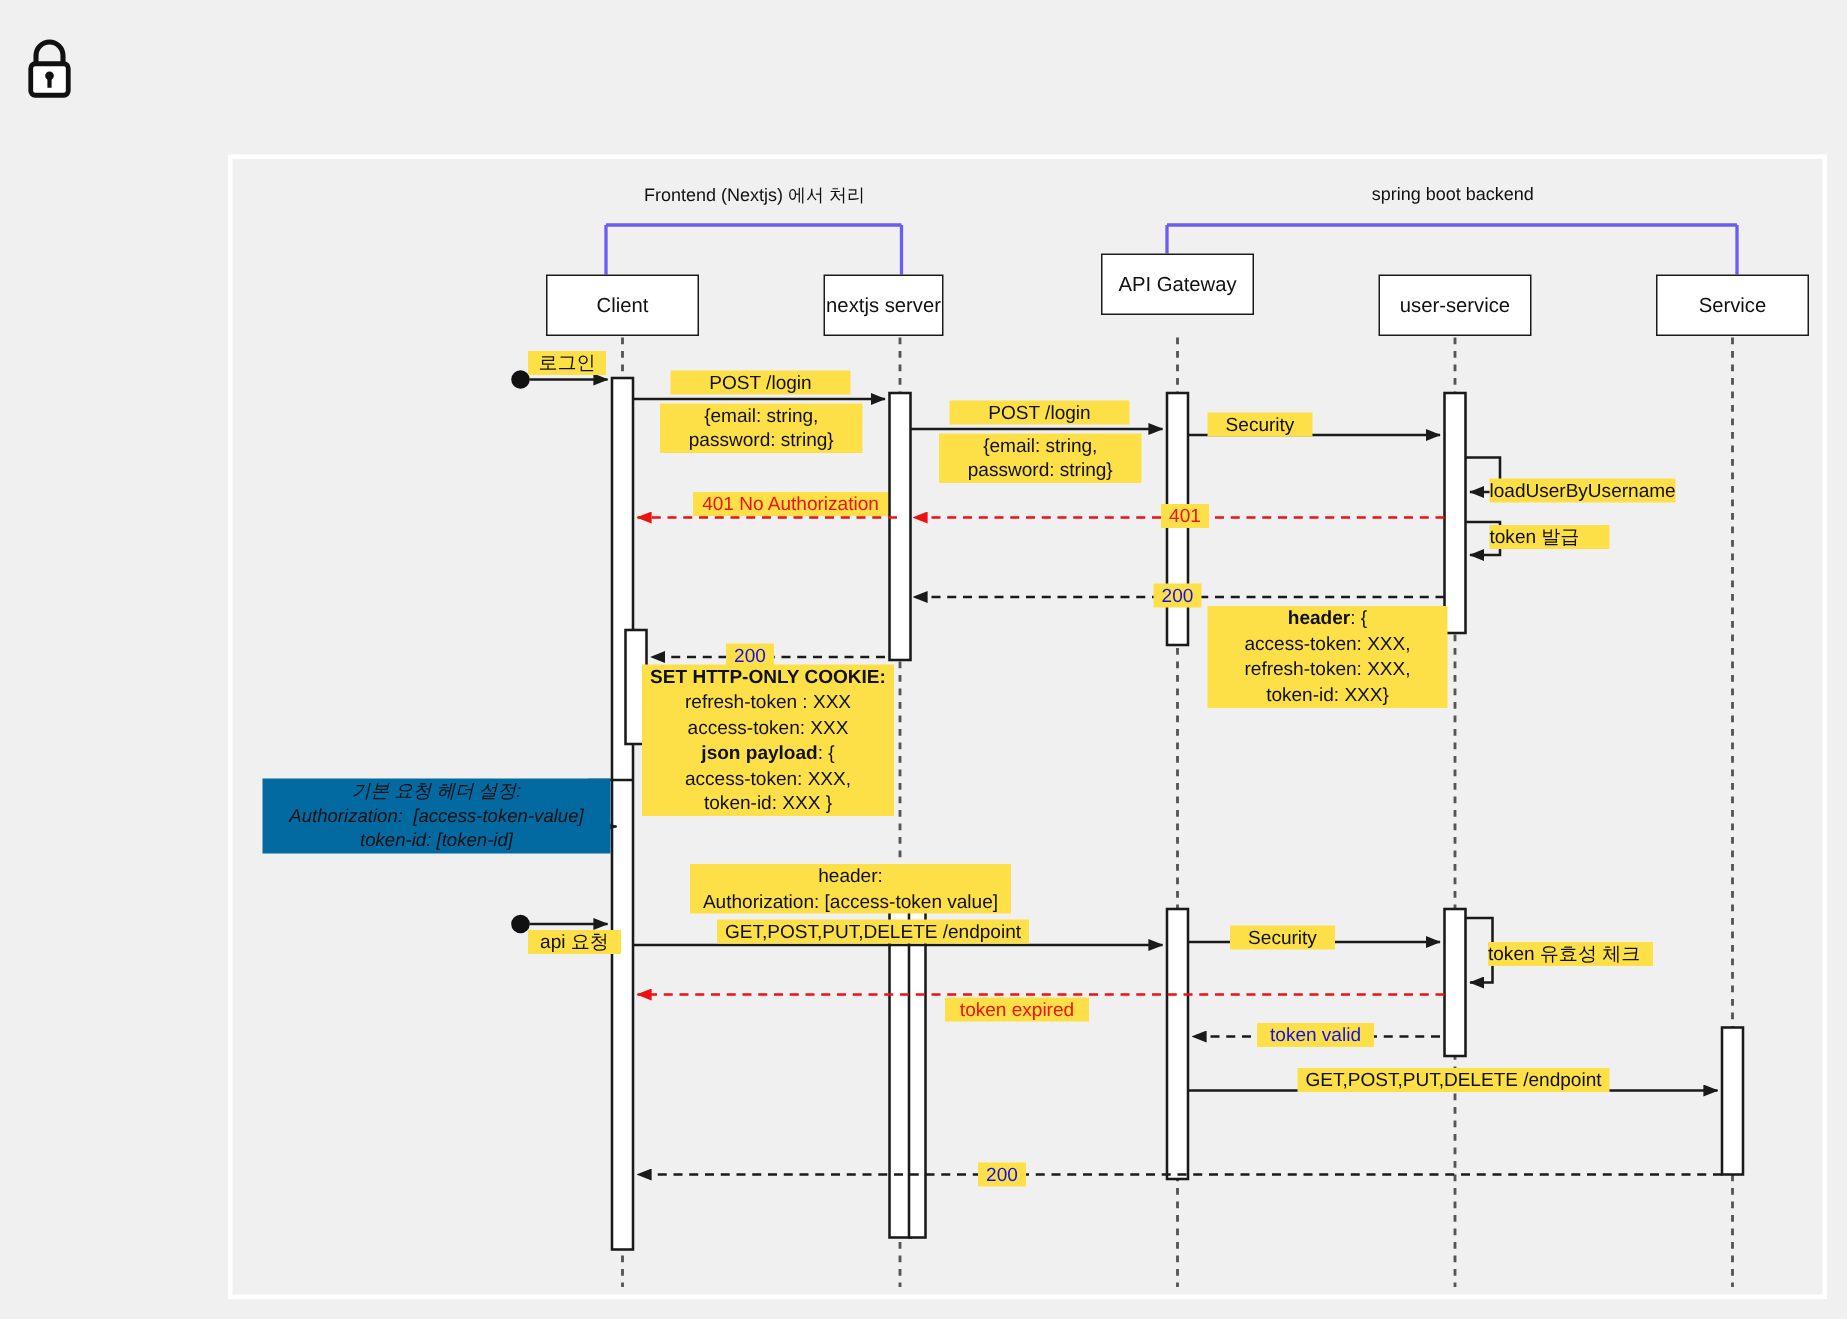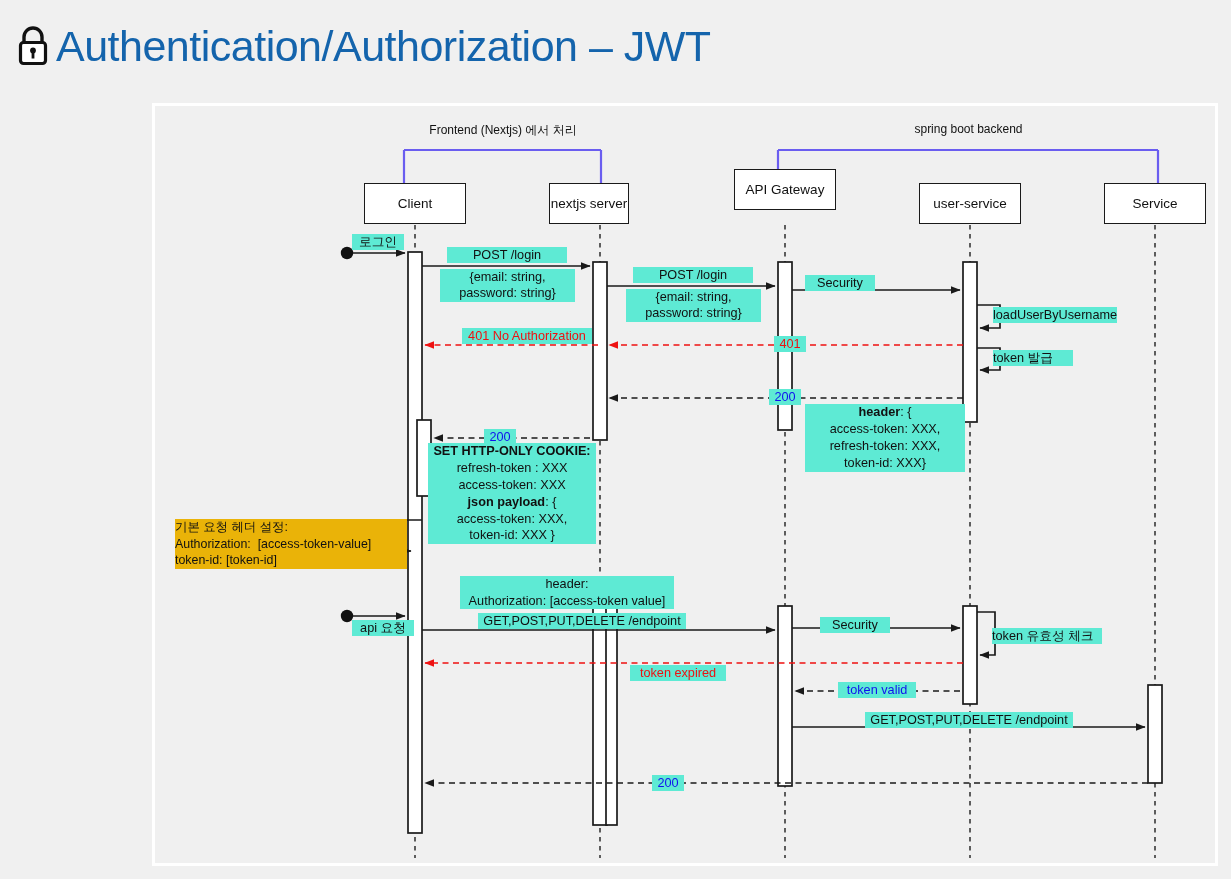--- a/index.html
+++ b/index.html
@@ -35,42 +35,41 @@
   }
   
   .group-label{
     position:absolute;font-size:12px;color:#111;white-space:nowrap;
     text-align:center;
   }
   
   .msg{
     position:absolute;font-size:12.7px;color:#111;white-space:pre;
     text-align:center;line-height:1.28;
-    background:#5eead4;
+    background:#fde047;
   }
   .msg.red{color:#ee1111;}
   .msg.blue{color:#1111ee;}
   .msg b{font-weight:bold;}
   
   .note{
     position:absolute;font-size:12.4px;color:#111;line-height:1.34;
-    background:#eab308;white-space:pre;text-align:left;
+    background:#0369a1;white-space:pre;text-align:center;font-style:italic;
   }
 </style>
 </head>
 <body>
 
 <div id="title-bar">
   <svg id="lock-icon" viewBox="0 0 38 46">
     <path d="M10 20 V14 a9 9 0 0 1 18 0 V20" fill="none" stroke="#111" stroke-width="3.4"></path>
     <rect x="6.5" y="19.5" width="25" height="21" rx="3" fill="#fff" stroke="#111" stroke-width="3.2"></rect>
     <circle cx="19" cy="27.5" r="2.9" fill="#111"></circle>
     <rect x="17.6" y="28" width="2.8" height="7.5" fill="#111"></rect>
   </svg>
-  <div id="page-title">Authentication/Authorization – JWT</div>
 </div>
 
 <div id="diagram-frame"></div>
 
 <svg id="canvas" viewBox="0 0 1231 879">
   <defs>
     <marker id="ah" markerWidth="10" markerHeight="8" refX="9.4" refY="4" orient="auto" markerUnits="userSpaceOnUse">
       <path d="M0,0 L10,4 L0,8 z" fill="#1a1a1a"></path>
     </marker>
     <marker id="ahr" markerWidth="10" markerHeight="8" refX="9.4" refY="4" orient="auto" markerUnits="userSpaceOnUse">
@@ -167,21 +166,21 @@
 <div class="msg" style="left:440px;top:269px;width:135px;">{email: string,
 password: string}</div>
 
 <div class="msg" style="left:633px;top:267px;width:120px;">POST /login</div>
 
 <div class="msg" style="left:626px;top:289px;width:135px;">{email: string,
 password: string}</div>
 
 <div class="msg" style="left:805px;top:275px;width:70px;">Security</div>
 
-<div class="msg" style="left:993px;top:307px;width:124px;text-align:center;">loadUserByUsername</div>
+<div class="msg" style="left:993px;top:319px;width:124px;text-align:center;">loadUserByUsername</div>
 
 <div class="msg red" style="left:462px;top:328px;width:130px;">401 No Authorization</div>
 
 <div class="msg red" style="left:774px;top:336px;width:32px;">401</div>
 
 <div class="msg" style="left:993px;top:350px;width:80px;text-align:left;">token 발급</div>
 
 <div class="msg blue" style="left:769px;top:389px;width:32px;">200</div>
 
 <div class="msg" style="left:805px;top:404px;width:160px;line-height:1.33;"><b>header</b>: {<br>access-token: XXX,<br>refresh-token: XXX,<br>token-id: XXX}</div>

